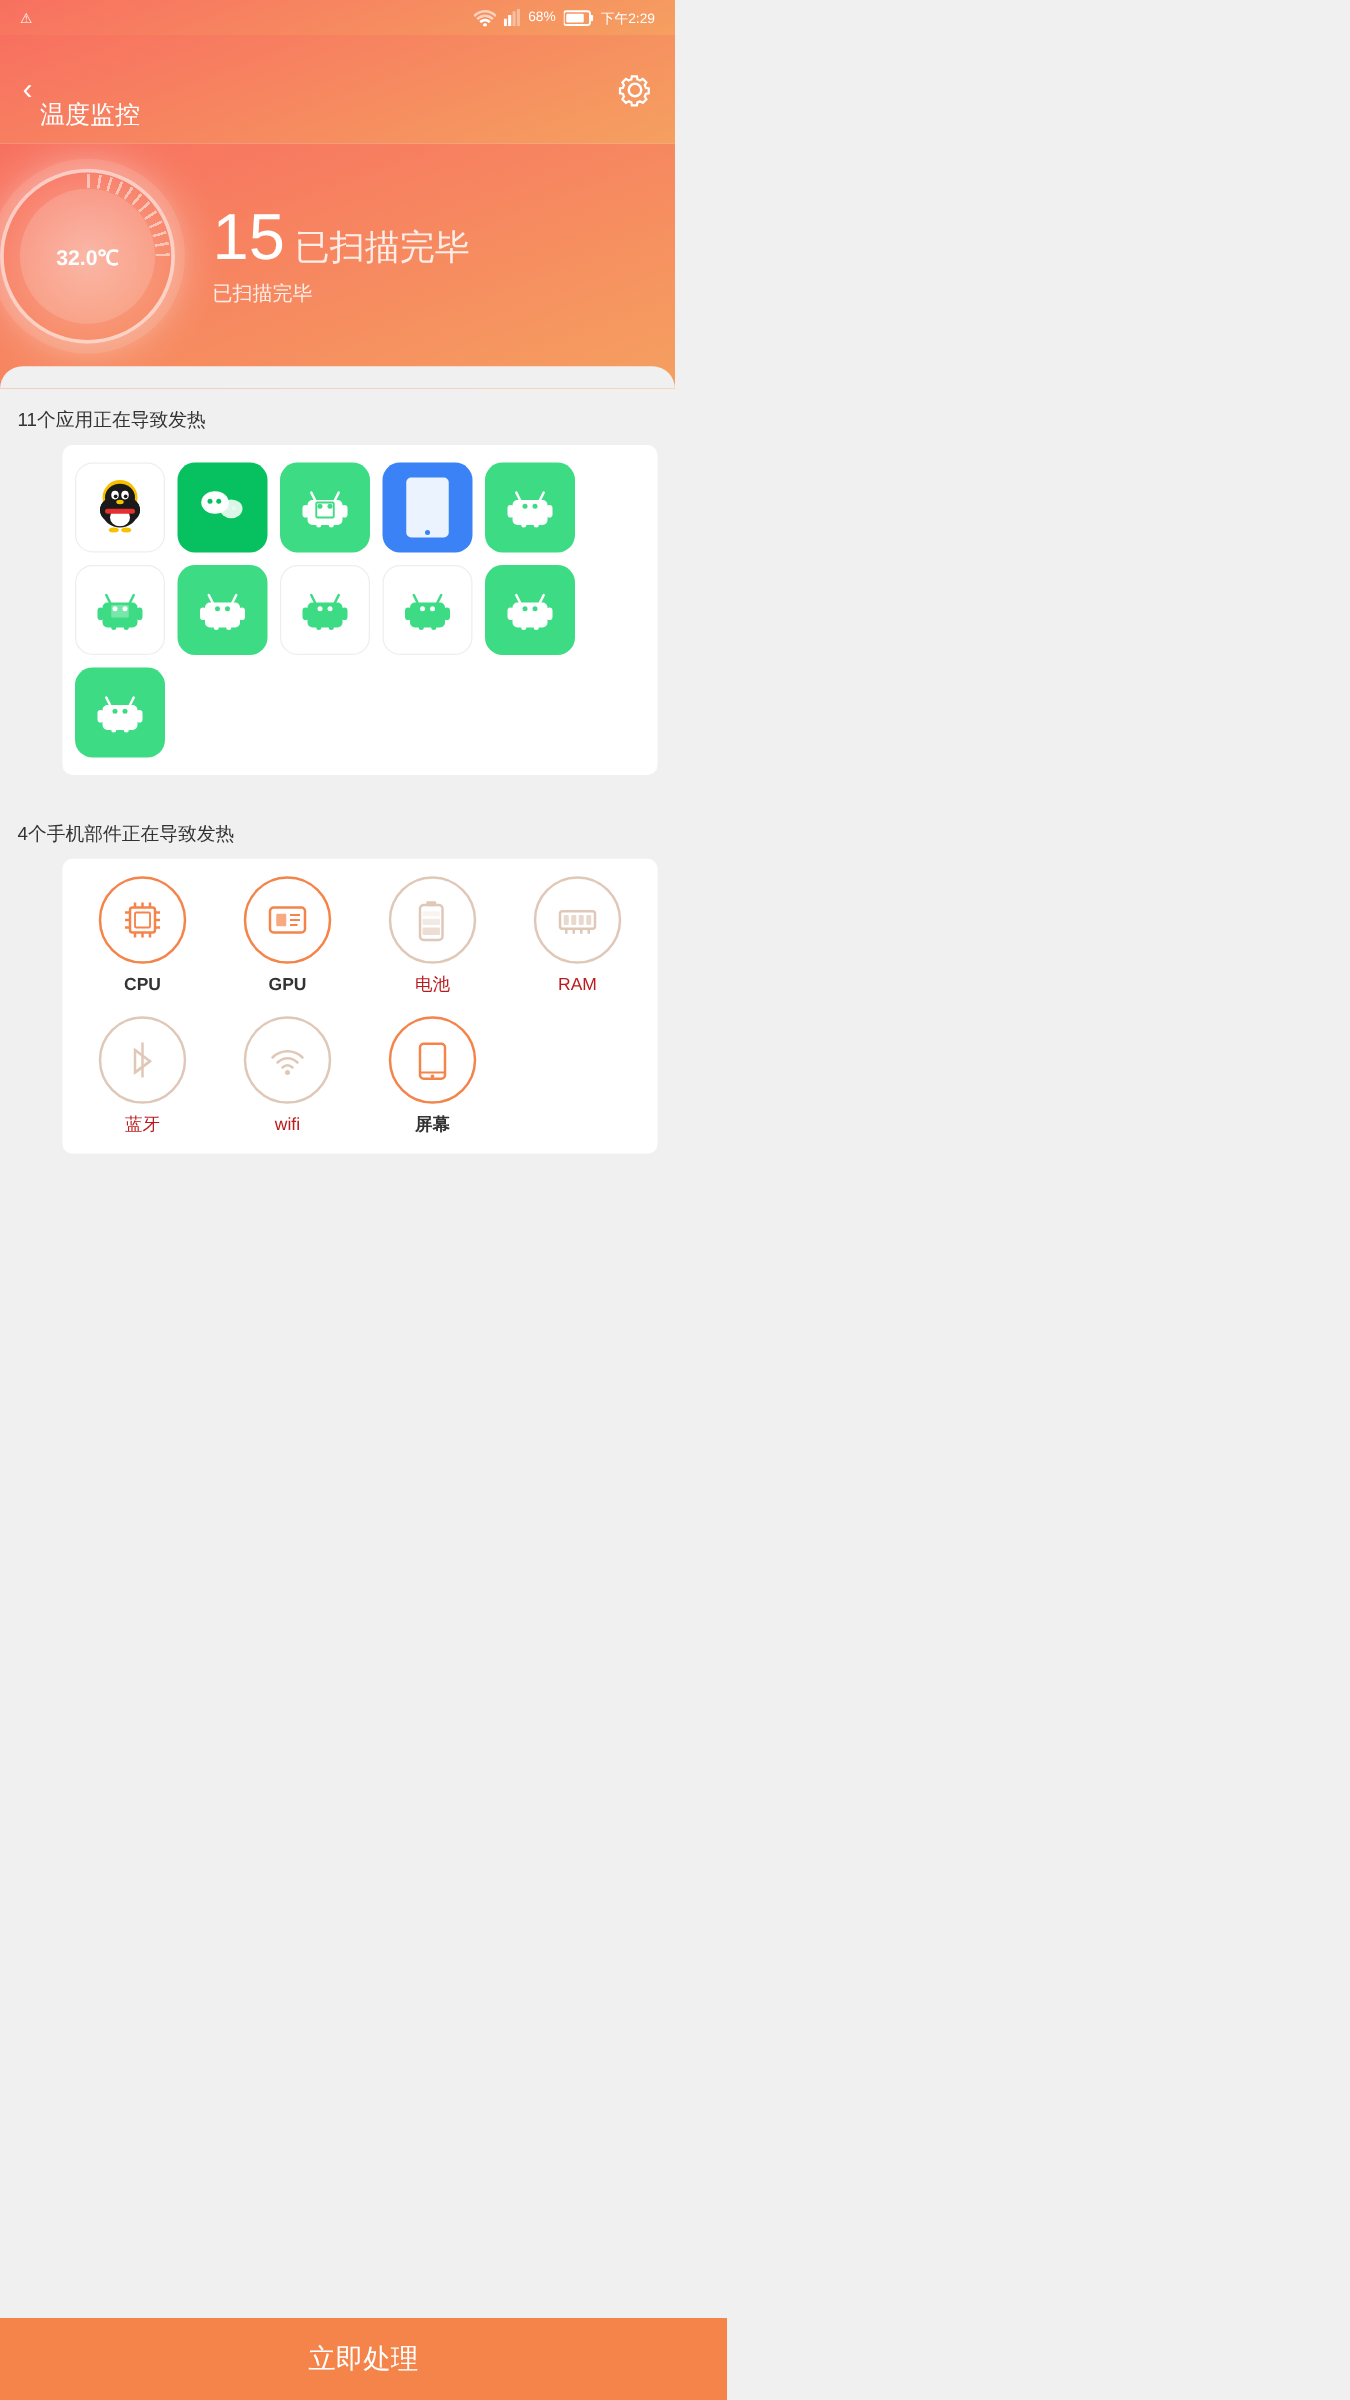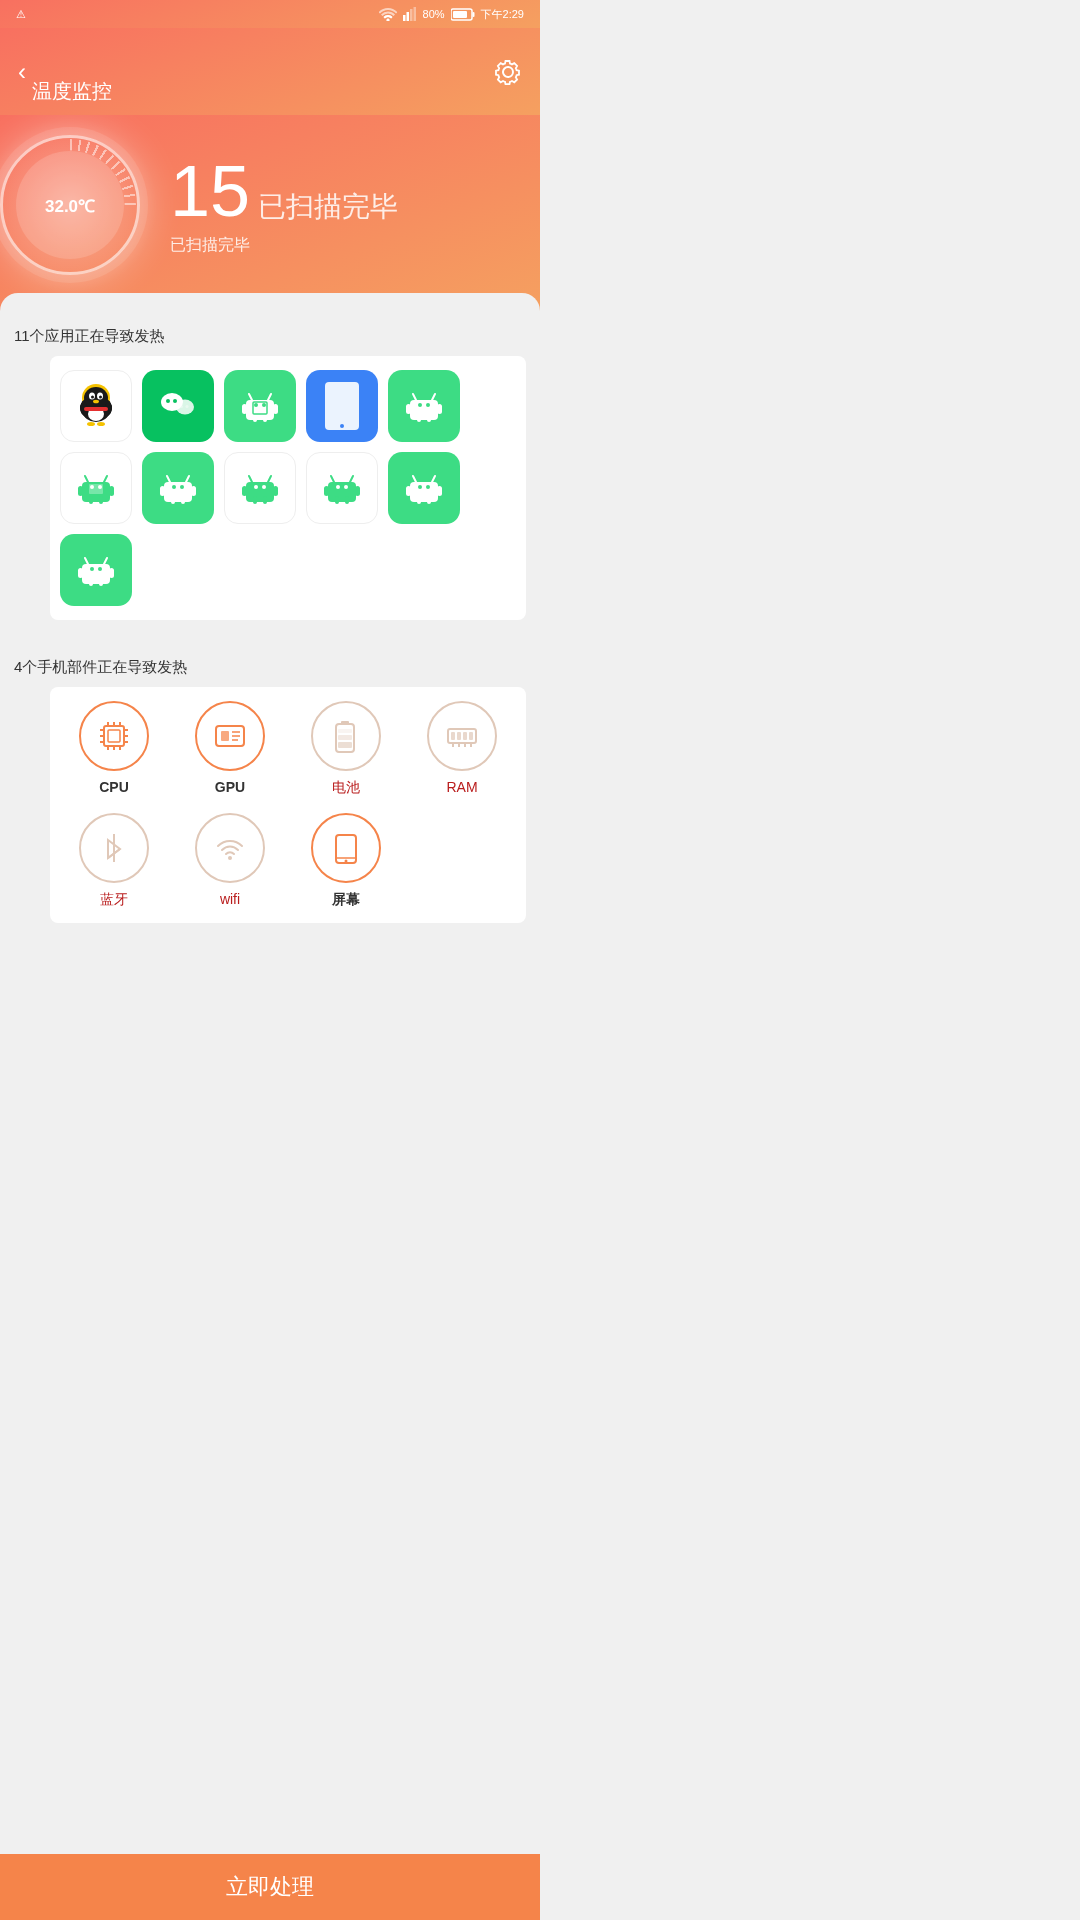--- a/index.html
+++ b/index.html
@@ -149,21 +149,21 @@
     
     .hero-text {
       flex: 1;
     }
     .hero-count-row {
       display: flex;
       align-items: baseline;
       gap: 8px;
     }
     .hero-count {
-      font-size: 72px;
+      font-size: 52px;
       font-weight: 300;
       color: white;
       line-height: 1;
     }
     .hero-desc {
       font-size: 28px;
       color: rgba(255,255,255,0.85);
       font-weight: 400;
     }
     .hero-sub {
@@ -254,21 +254,21 @@
       text-align: center;
     }
     .comp-label.active { color: #333; font-weight: 600; }
     .comp-label.inactive { color: #b91c1c; text-align: center; }
 
     
     .bottom-btn {
       position: fixed;
       bottom: 0;
       left: 0;
-      width: 540px;
+      width: 581px;
       background: #f5844a;
       color: white;
       font-size: 22px;
       font-weight: 500;
       text-align: center;
       padding: 18px 0;
       border: none;
       cursor: pointer;
       z-index: 100;
     }
@@ -291,21 +291,21 @@
     </svg>
   </span>
   <span>
     <svg width="14" height="14" viewBox="0 0 14 14" fill="white">
       <rect x="0" y="8" width="2.5" height="6"></rect>
       <rect x="3.5" y="5" width="2.5" height="9"></rect>
       <rect x="7" y="2" width="2.5" height="12" opacity="0.4"></rect>
       <rect x="10.5" y="0" width="2.5" height="14" opacity="0.4"></rect>
     </svg>
   </span>
-  <span>80%</span>
+  <span>68%</span>
   <span>
     <svg width="24" height="13" viewBox="0 0 24 13" fill="white">
       <rect x="0" y="1" width="21" height="11" rx="2" ry="2" stroke="white" stroke-width="1.5" fill="none"></rect>
       <rect x="2" y="3" width="14" height="7" rx="1" fill="white"></rect>
       <rect x="21.5" y="4" width="2" height="5" rx="1" fill="white"></rect>
     </svg>
   </span>
   <span>下午2:29</span>
 </div>
 

